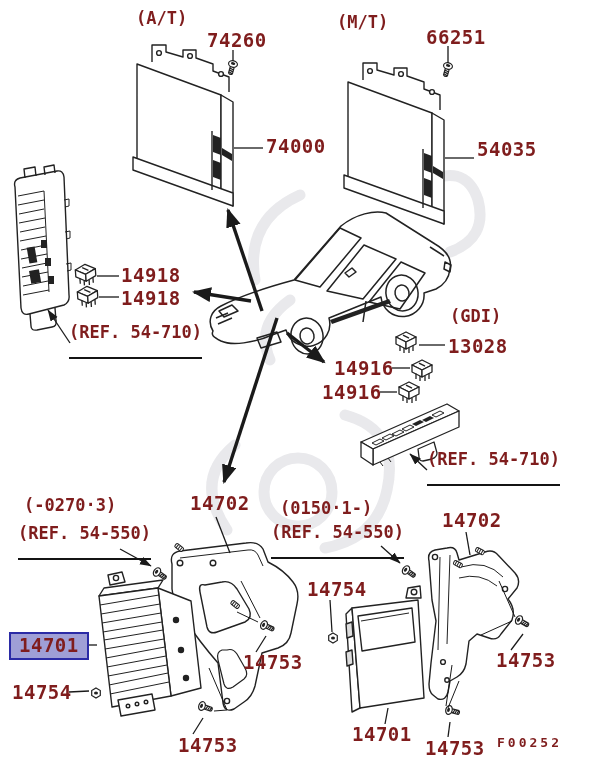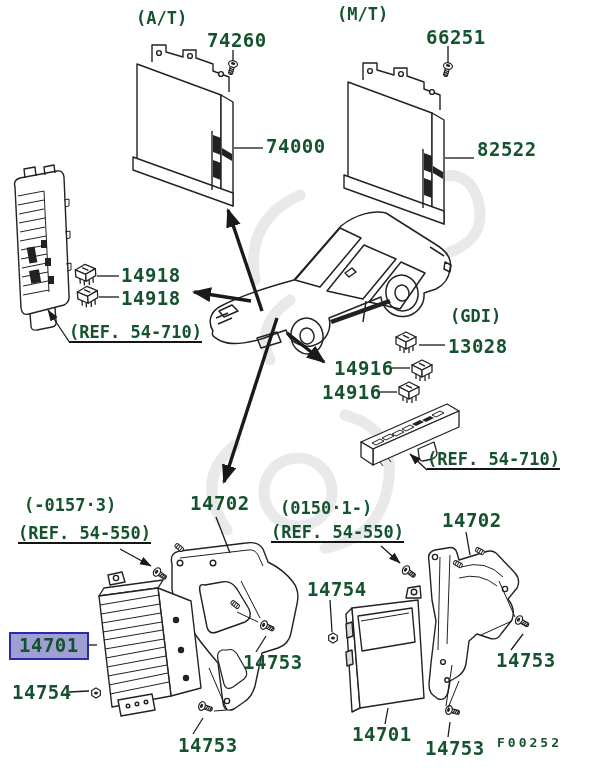--- a/index.html
+++ b/index.html
@@ -1,22 +1,22 @@
 <!DOCTYPE html>
 <html><head>
 <meta charset="utf-8">
 <style>
   html,body{margin:0;padding:0;background:#fff;}
   .stage{position:relative;width:609px;height:768px;background:#fff;overflow:hidden;
          font-family:"DejaVu Sans Mono","Liberation Mono",monospace;}
   svg.art{position:absolute;left:0;top:0;}
-  .lbl{position:absolute;font-size:19px;font-weight:bold;color:#14532d;
+  .lbl{position:absolute;font-size:19px;font-weight:bold;color:#7f1d1d;
        white-space:nowrap;letter-spacing:.5px;line-height:1;}
   .sm{font-size:17px;letter-spacing:0;}
-  .ref{border-bottom:2px solid #141414;padding-bottom:0;}
+  .ref{border-bottom:2px solid #141414;padding-bottom:16px;}
   .hl{border:2px solid #2b2ba6;background:#9f9fd6;padding:2px 8px 3px 8px;}
   .fig{font-size:13px;letter-spacing:3px;}
 </style>
 </head>
 <body>
 
 <div class="stage">
 
 <svg class="art" width="609" height="768" viewBox="0 0 609 768">
   <defs>
@@ -230,32 +230,32 @@
     <path d="M262,311 L228,210" marker-end="url(#ab)"></path>
     <path d="M251,301 L194,292" marker-end="url(#ab)"></path>
     <path d="M277,318 L224,482" marker-end="url(#ab)"></path>
     <path d="M287,333 L324,362" marker-end="url(#ab)"></path>
   </g>
 </svg>
 
 <div class="lbl sm" style="left:136px;top:10px">(A/T)</div>
 <div class="lbl" style="left:207px;top:31px">74260</div>
 <div class="lbl" style="left:266px;top:137px">74000</div>
-<div class="lbl sm" style="left:337px;top:6px">(M/T)</div>
+<div class="lbl sm" style="left:337px;top:14px">(M/T)</div>
 <div class="lbl" style="left:426px;top:28px">66251</div>
-<div class="lbl" style="left:477px;top:140px">82522</div>
+<div class="lbl" style="left:477px;top:140px">54035</div>
 <div class="lbl" style="left:121px;top:266px">14918</div>
 <div class="lbl" style="left:121px;top:289px">14918</div>
 <div class="lbl sm ref" style="left:69px;top:324px">(REF. 54-710)</div>
 <div class="lbl sm" style="left:450px;top:308px">(GDI)</div>
 <div class="lbl" style="left:448px;top:337px">13028</div>
 <div class="lbl" style="left:334px;top:359px">14916</div>
 <div class="lbl" style="left:322px;top:383px">14916</div>
 <div class="lbl sm ref" style="left:427px;top:451px">(REF. 54-710)</div>
-<div class="lbl sm" style="left:24px;top:497px">(-0157·3)</div>
+<div class="lbl sm" style="left:24px;top:497px">(-0270·3)</div>
 <div class="lbl sm ref" style="left:18px;top:525px">(REF. 54-550)</div>
 <div class="lbl" style="left:190px;top:494px">14702</div>
 <div class="lbl sm" style="left:280px;top:500px">(0150·1-)</div>
 <div class="lbl sm ref" style="left:271px;top:524px">(REF. 54-550)</div>
 <div class="lbl" style="left:442px;top:511px">14702</div>
 <div class="lbl hl" style="left: 9px; top: 632px; background: rgb(159, 159, 214); border-color: rgb(43, 43, 166);">14701</div>
 <div class="lbl" style="left:12px;top:683px">14754</div>
 <div class="lbl" style="left:243px;top:653px">14753</div>
 <div class="lbl" style="left:178px;top:736px">14753</div>
 <div class="lbl" style="left:307px;top:580px">14754</div>

